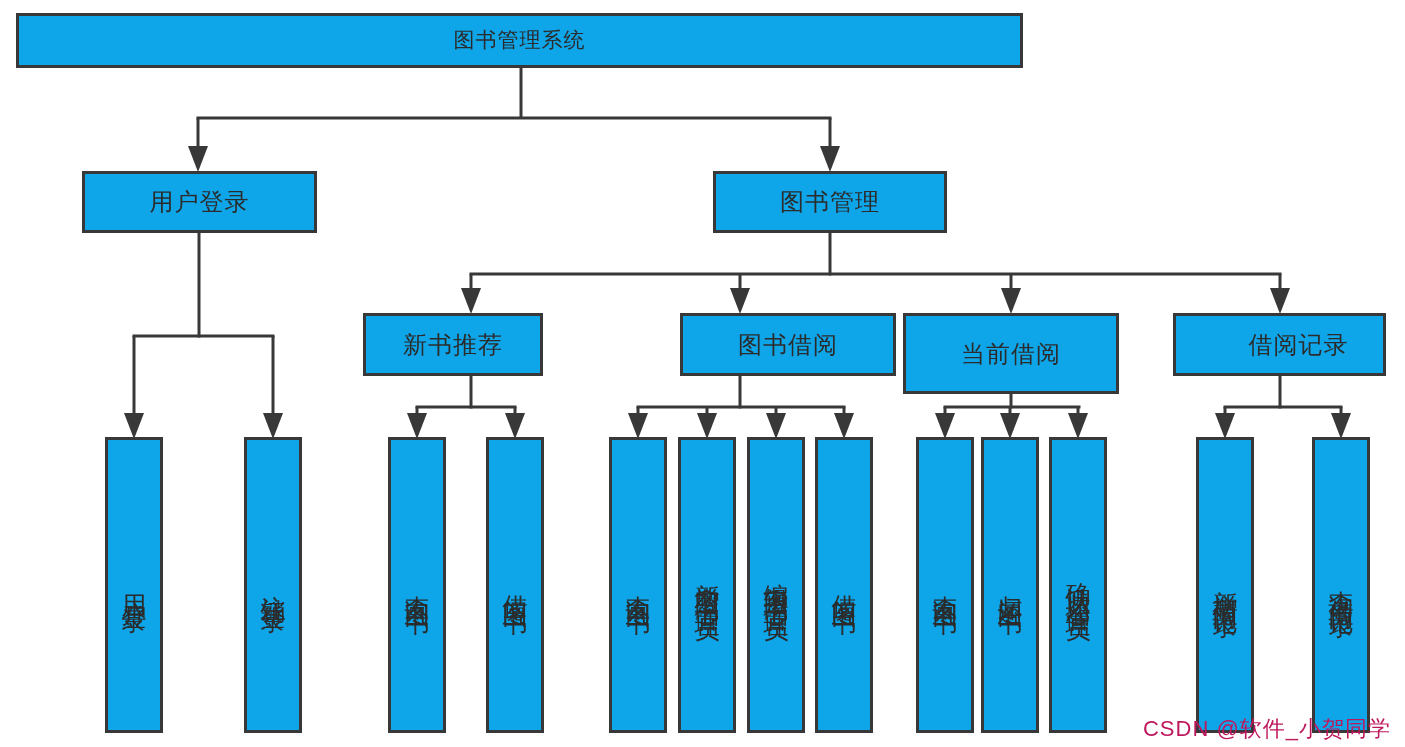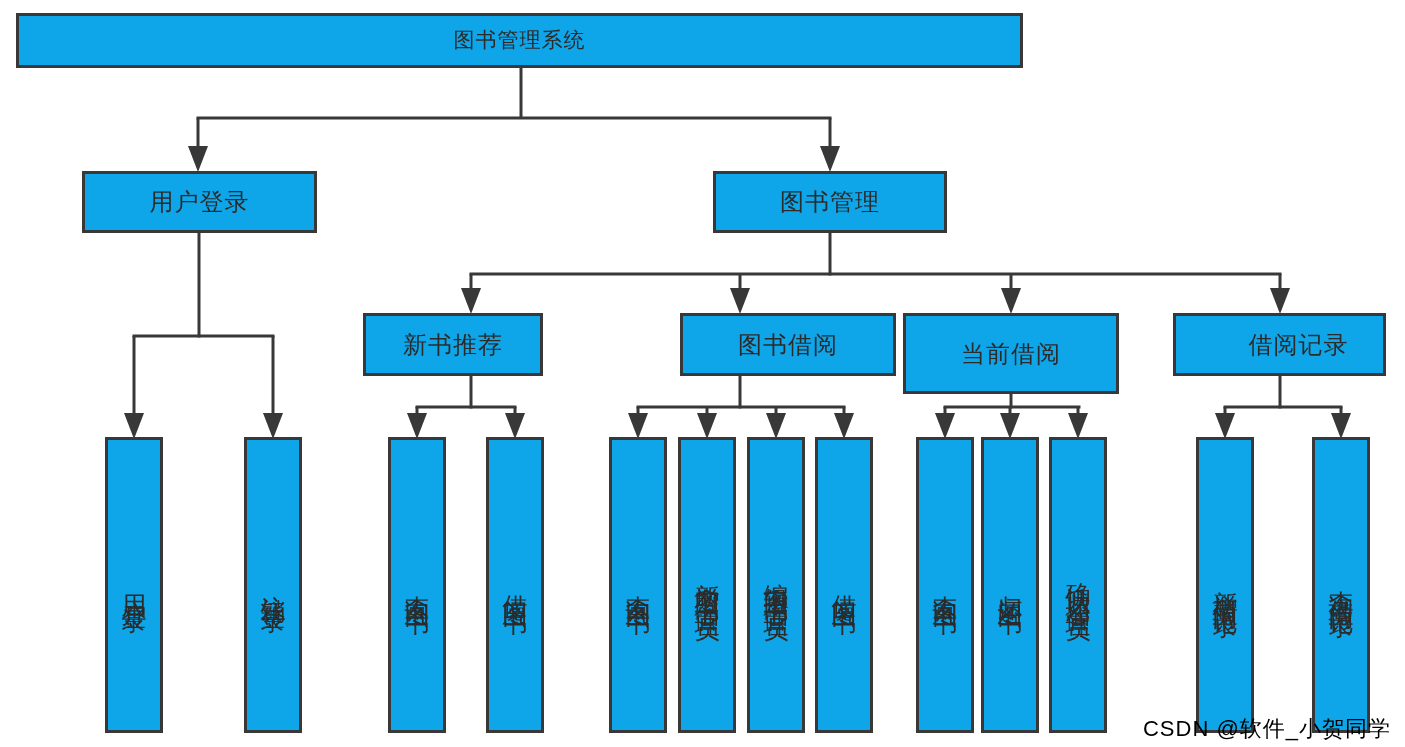--- a/index.html
+++ b/index.html
@@ -35,21 +35,21 @@
     text-orientation: mixed;
     font-size: 25px;
     letter-spacing: 5px;
     line-height: 1;
   }
   .watermark {
     position: absolute;
     right: 14px;
     top: 714px;
     font-size: 22px;
-    color: #000000;
+    color: #be185d;
     letter-spacing: 1px;
     white-space: nowrap;
   }
 </style>
 </head>
 <body>
 
 <div class="stage">
 
   <svg class="wires" viewBox="0 0 1405 747" xmlns="http://www.w3.org/2000/svg">

